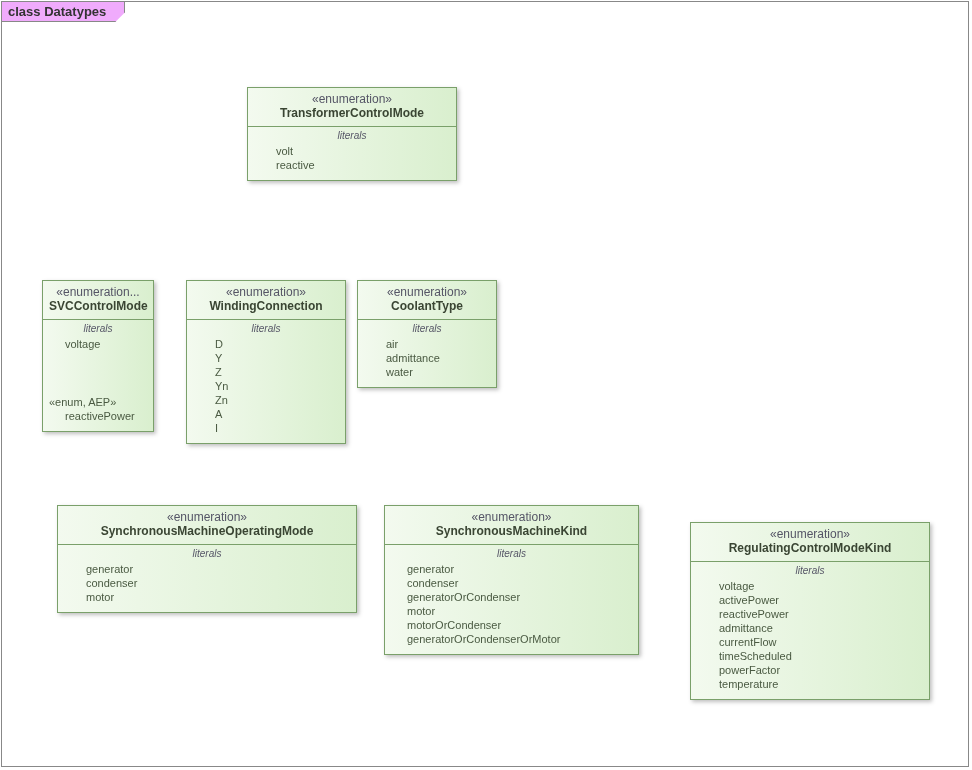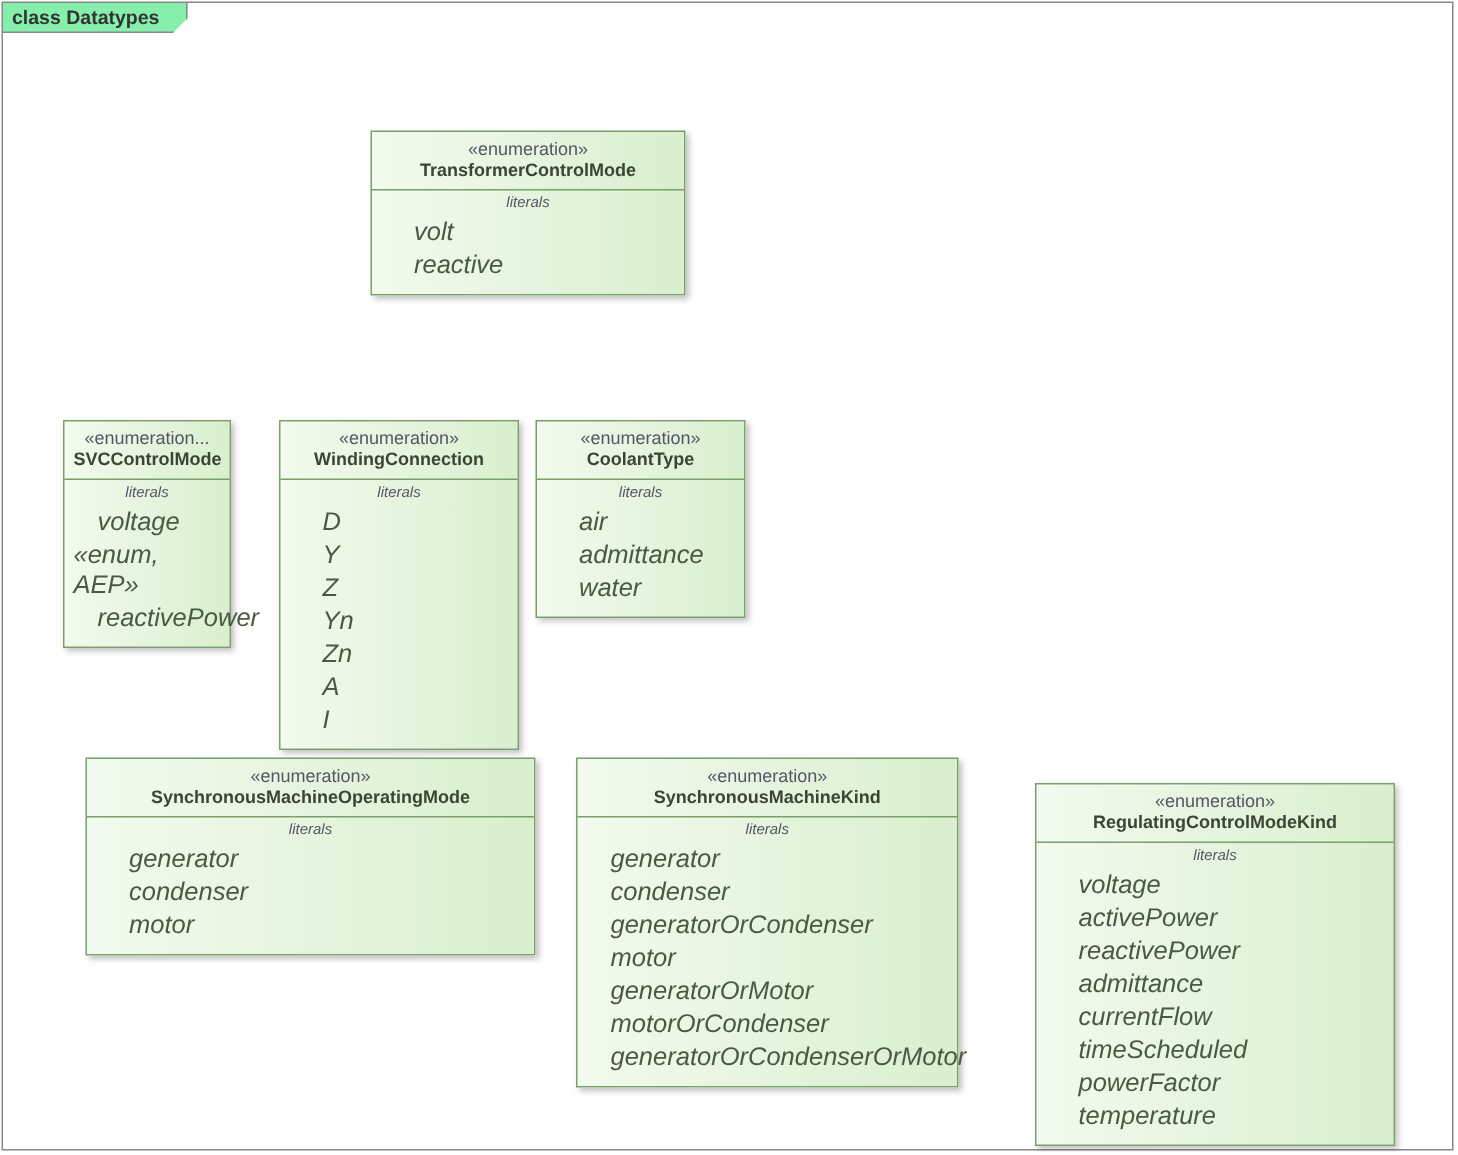--- a/index.html
+++ b/index.html
@@ -20,21 +20,21 @@
   }
   .frame-label {
     position: absolute;
     top: 0;
     left: 0;
     padding: 2px 10px 2px 6px;
     font-weight: bold;
     font-size: 13px;
     border-right: 1px solid #888;
     border-bottom: 1px solid #888;
-    background: #86efac;
+    background: #f0abfc;
     
     clip-path: polygon(0 0, 100% 0, 100% 50%, calc(100% - 10px) 100%, 0 100%);
     padding-right: 18px;
   }
   .class-box {
     position: absolute;
     background: linear-gradient(to right, #f3faef, #d9efce);
     border: 1px solid #7aa06a;
     box-shadow: 2px 2px 4px rgba(0,0,0,0.25);
     box-sizing: border-box;
@@ -59,28 +59,28 @@
     font-style: italic;
     padding: 3px 0 3px 0;
     color: #556;
     font-size: 10px;
   }
   .compartment-body {
     padding: 0 8px 8px 28px;
   }
   .compartment-body div {
     padding: 1px 0;
-    font-size: 17px;
+    font-size: 11px;
     color: #4a5a42;
-    font-style: italic;
   }
   .sub-stereotype {
     margin-left: -16px;
     font-size: 12px;
     color: #556;
+    margin-top: 44px;
   }
 </style>
 </head>
 <body>
 
 <div class="diagram-frame">
   <div class="frame-label">class Datatypes</div>
 
   <div class="class-box" style="left:245px; top:85px; width:210px;">
     <div class="class-head">
@@ -154,21 +154,20 @@
     <div class="class-head">
       <div class="stereotype">«enumeration»</div>
       <div class="class-name">SynchronousMachineKind</div>
     </div>
     <div class="compartment-title">literals</div>
     <div class="compartment-body" style="padding-left:22px;">
       <div>generator</div>
       <div>condenser</div>
       <div>generatorOrCondenser</div>
       <div>motor</div>
-      <div>generatorOrMotor</div>
       <div>motorOrCondenser</div>
       <div>generatorOrCondenserOrMotor</div>
     </div>
   </div>
 
   <div class="class-box" style="left:688px; top:520px; width:240px;">
     <div class="class-head">
       <div class="stereotype">«enumeration»</div>
       <div class="class-name">RegulatingControlModeKind</div>
     </div>

